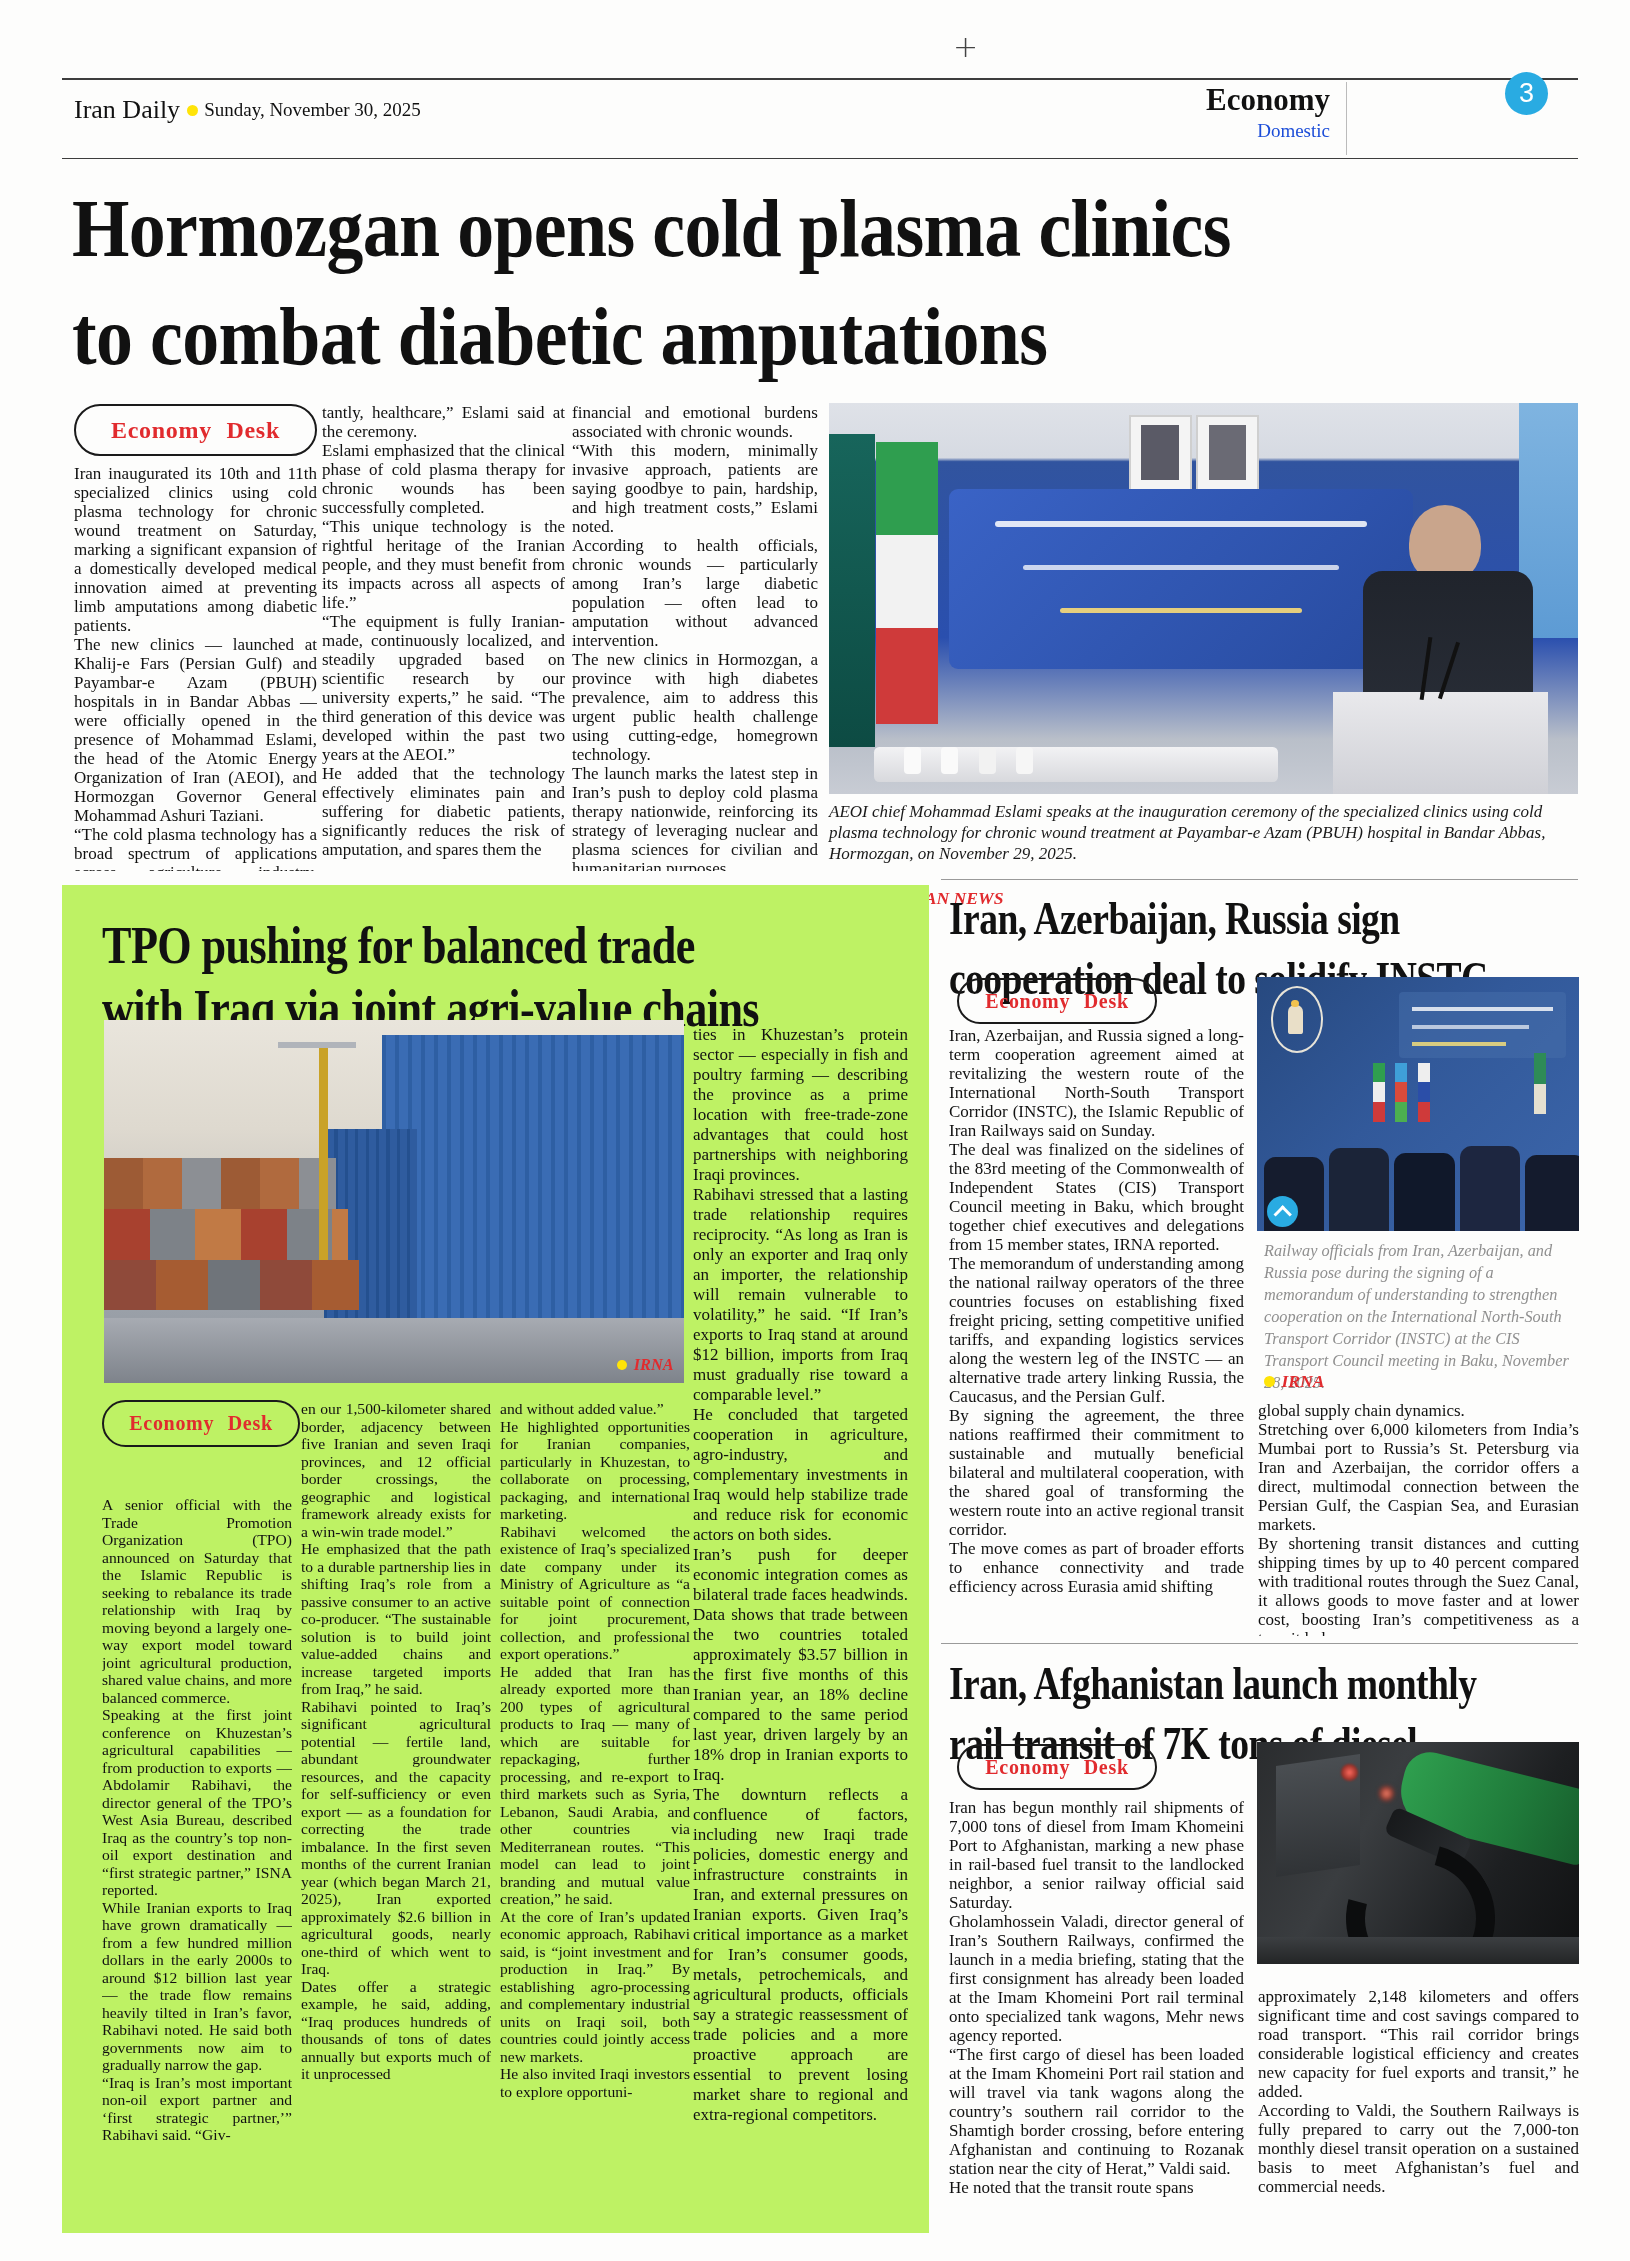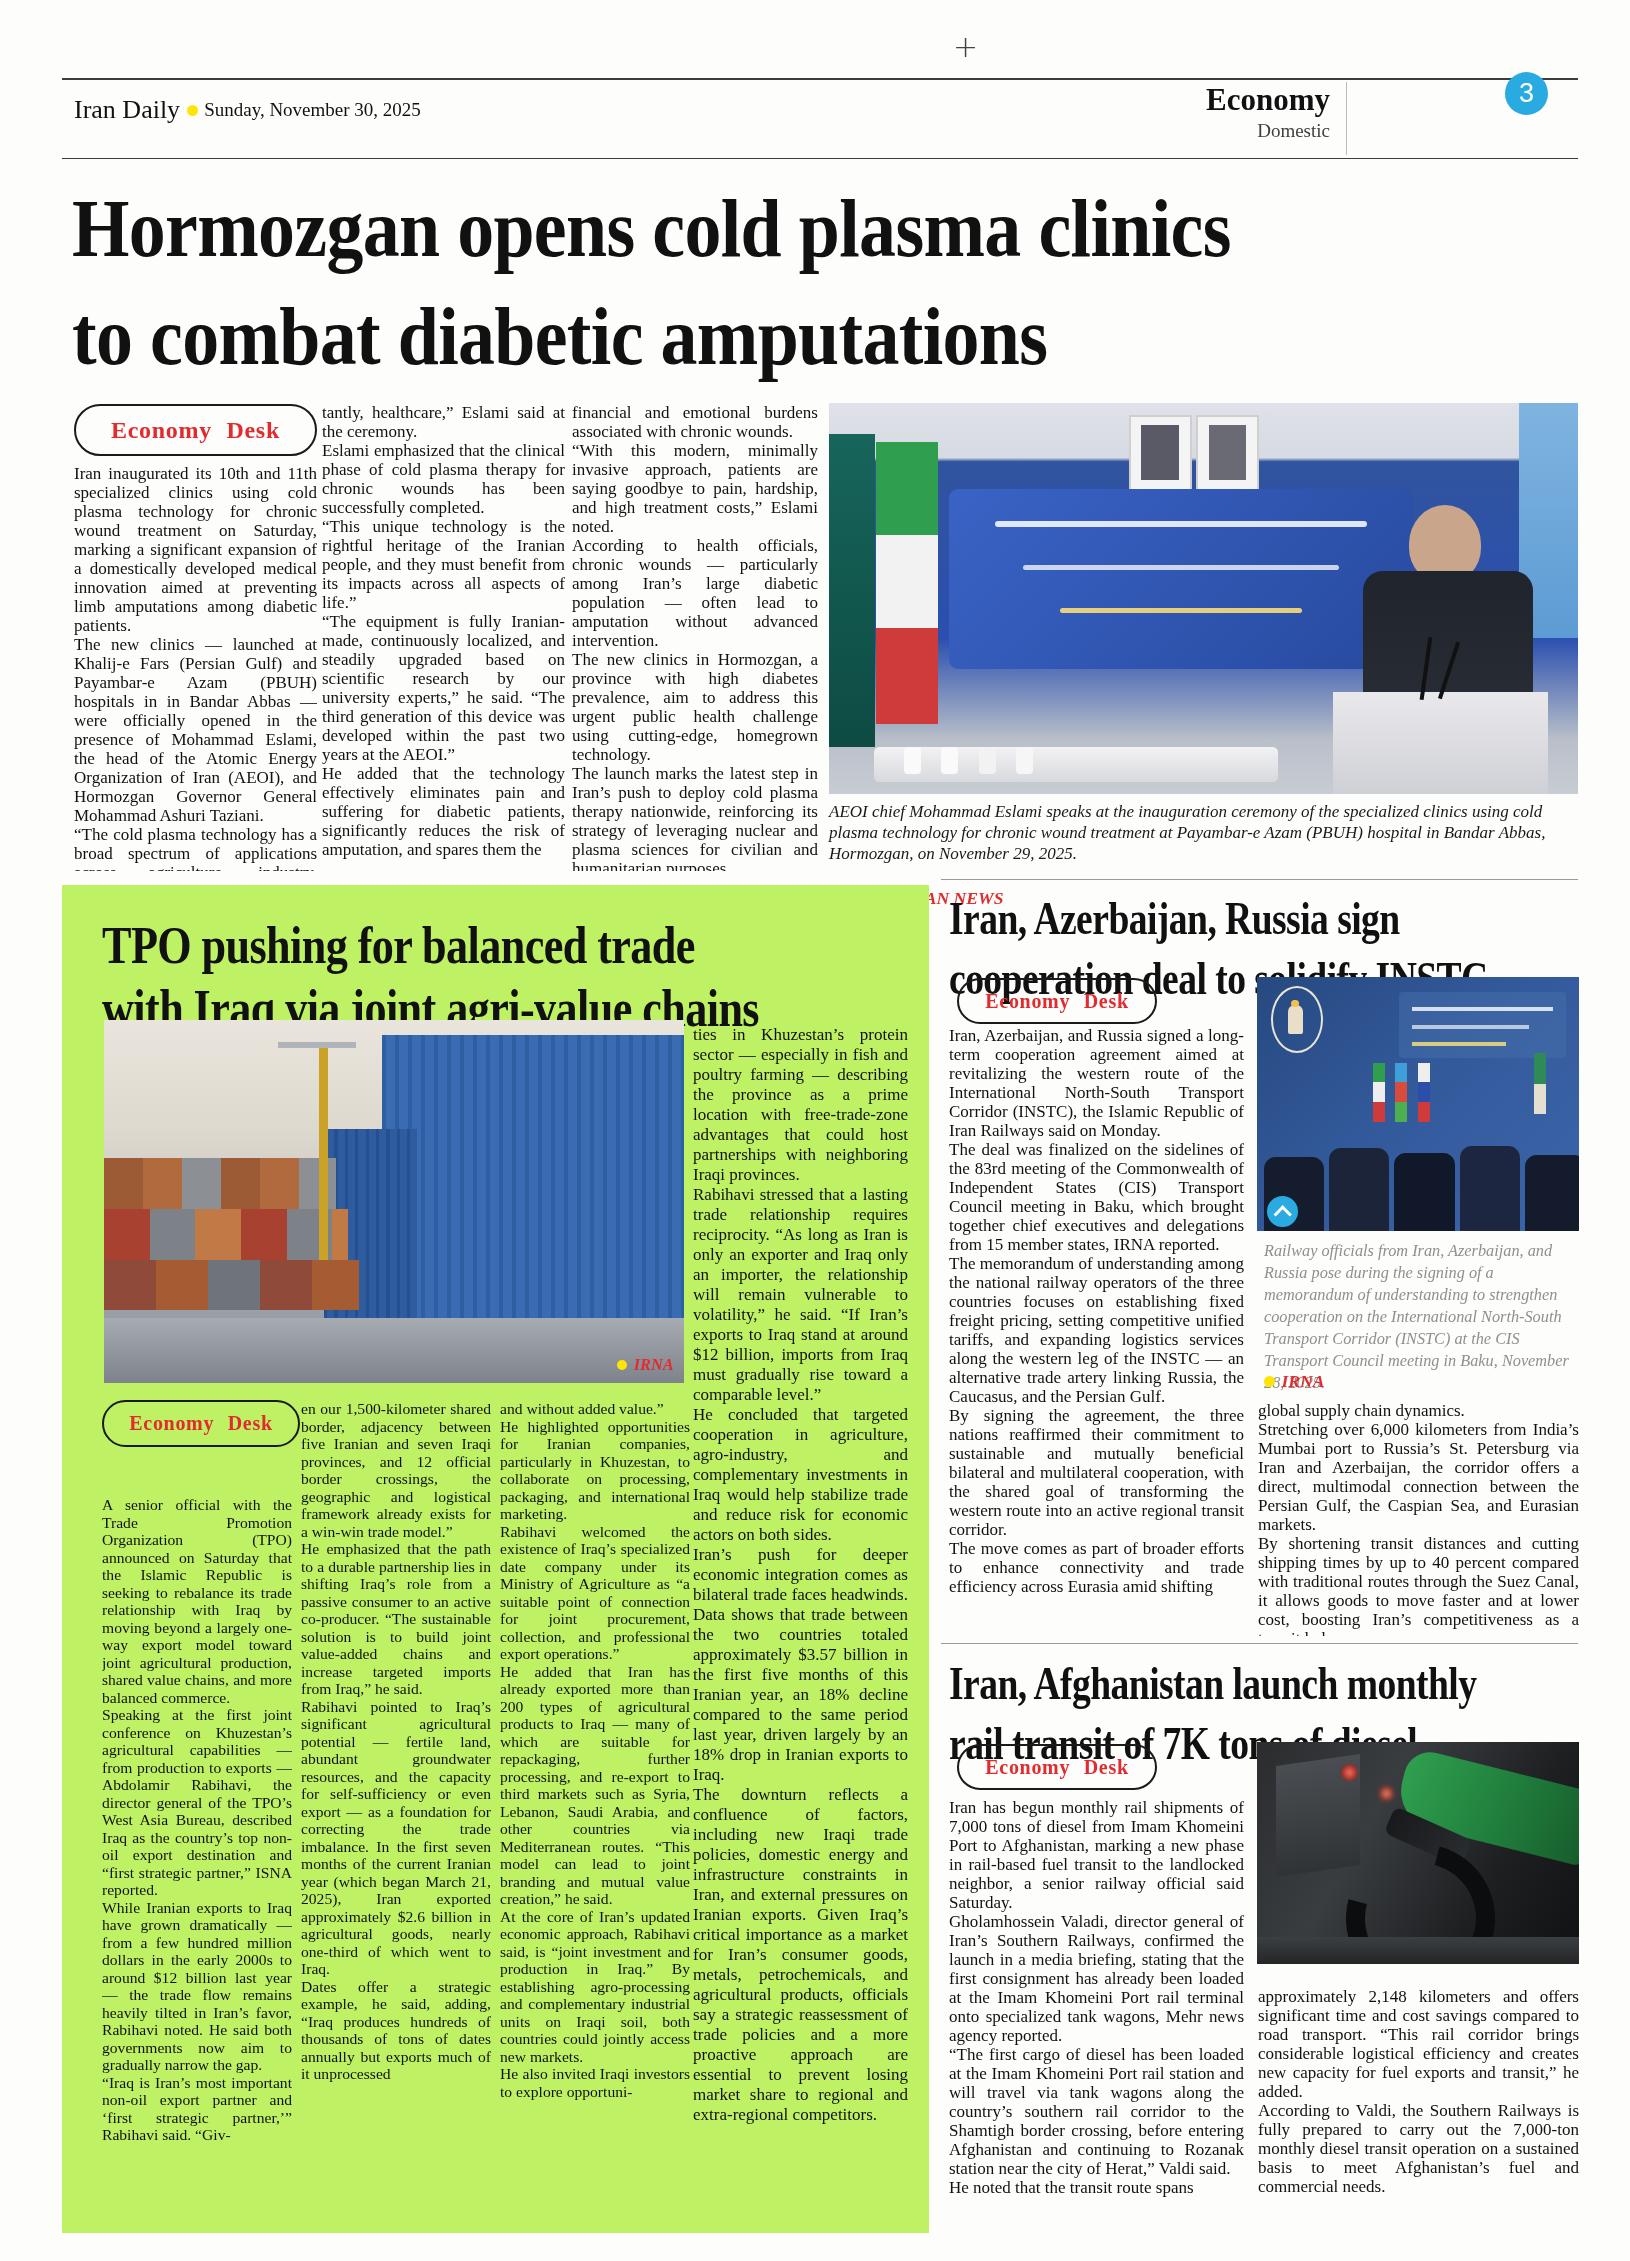--- a/index.html
+++ b/index.html
@@ -7,21 +7,21 @@
         font-family:"Liberation Serif","DejaVu Serif",serif;color:#111;overflow:hidden;}
   .abs{position:absolute;}
   .rule{position:absolute;border-top:1.3px solid #3d3d3d;}
   .thinrule{position:absolute;border-top:0.7px solid #9a9a9a;}
   
   .mast-left{position:absolute;left:74px;top:95px;display:flex;align-items:center;gap:6.5px;}
   .brand{font-size:26px;font-weight:normal;}
   .mdate{font-size:19px;}
   .ydot{display:inline-block;width:11px;height:11px;border-radius:50%;background:#ffe408;}
   .sect{position:absolute;right:300px;top:83px;text-align:right;font-size:31px;font-weight:bold;line-height:33px;}
-  .subsect{position:absolute;right:300px;top:120px;text-align:right;font-size:19px;color:#404040;}
+  .subsect{position:absolute;right:300px;top:120px;text-align:right;font-size:19px;color:#1d4ed8;}
   .vline{position:absolute;left:1346px;top:82px;height:73px;border-left:1.3px solid #bbb;}
   .pgnum{position:absolute;left:1505px;top:72px;width:43px;height:43px;border-radius:50%;
          background:#29abe2;color:#fff;display:flex;align-items:center;justify-content:center;
          font-size:27px;font-family:"Liberation Sans",sans-serif;}
   .plus{position:absolute;left:953px;top:29px;font-size:30px;color:#444;
         font-family:"DejaVu Sans",sans-serif;font-weight:200;}
   
   .hl{position:absolute;font-weight:bold;transform-origin:left top;white-space:nowrap;letter-spacing:-0.7px;}
   .hl-main{left:72px;top:175px;font-size:82px;line-height:108px;transform:scaleX(0.9);}
   .hl-tpo{font-size:52px;line-height:63px;transform:scaleX(0.85);}
@@ -189,21 +189,21 @@
   <div class="thinrule" style="left:941px;top:879px;width:637px;"></div>
   <div class="hl hl-sm" style="left:949px;top:888px;">
     <div>Iran, Azerbaijan, Russia sign</div>
     <div>cooperation deal to solidify INSTC</div>
   </div>
   <div class="badge" style="left:957px;top:978px;width:196px;height:42px;font-size:20px;">
     <span>Economy Desk</span>
   </div>
 
   <div class="col s3" style="left:949px;top:1026px;height:609px;">
-    <p>Iran, Azerbaijan, and Russia signed a long-term cooperation agreement aimed at revitalizing the western route of the International North-South Transport Corridor (INSTC), the Islamic Republic of Iran Railways said on Monday.</p>
+    <p>Iran, Azerbaijan, and Russia signed a long-term cooperation agreement aimed at revitalizing the western route of the International North-South Transport Corridor (INSTC), the Islamic Republic of Iran Railways said on Sunday.</p>
     <p>The deal was finalized on the sidelines of the 83rd meeting of the Commonwealth of Independent States (CIS) Transport Council meeting in Baku, which brought together chief executives and delegations from 15 member states, IRNA reported.</p>
     <p>The memorandum of understanding among the national railway operators of the three countries focuses on establishing fixed freight pricing, setting competitive unified tariffs, and expanding logistics services along the western leg of the INSTC — an alternative trade artery linking Russia, the Caucasus, and the Persian Gulf.</p>
     <p>By signing the agreement, the three nations reaffirmed their commitment to sustainable and mutually beneficial bilateral and multilateral cooperation, with the shared goal of transforming the western route into an active regional transit corridor.</p>
     <p>The move comes as part of broader efforts to enhance connectivity and trade efficiency across Eurasia amid shifting</p>
   </div>
 
   <div class="photo" style="left:1257px;top:977px;width:322px;height:254px;background:linear-gradient(135deg,#27497f 0%,#32599a 45%,#3c66ab 100%);">
     <div class="abs" style="left:14.3px;top:9px;width:48px;height:63px;border:2.6px solid #e8e4d8;border-radius:50%;">
       <div class="abs" style="left:14.3px;top:17px;width:15.6px;height:29px;background:#e9dfc8;border-radius:6.5px 6.5px 2.6px 2.6px;"></div>
       <div class="abs" style="left:18px;top:11.7px;width:7.8px;height:7.8px;border-radius:50%;background:#f2c24e;"></div>

